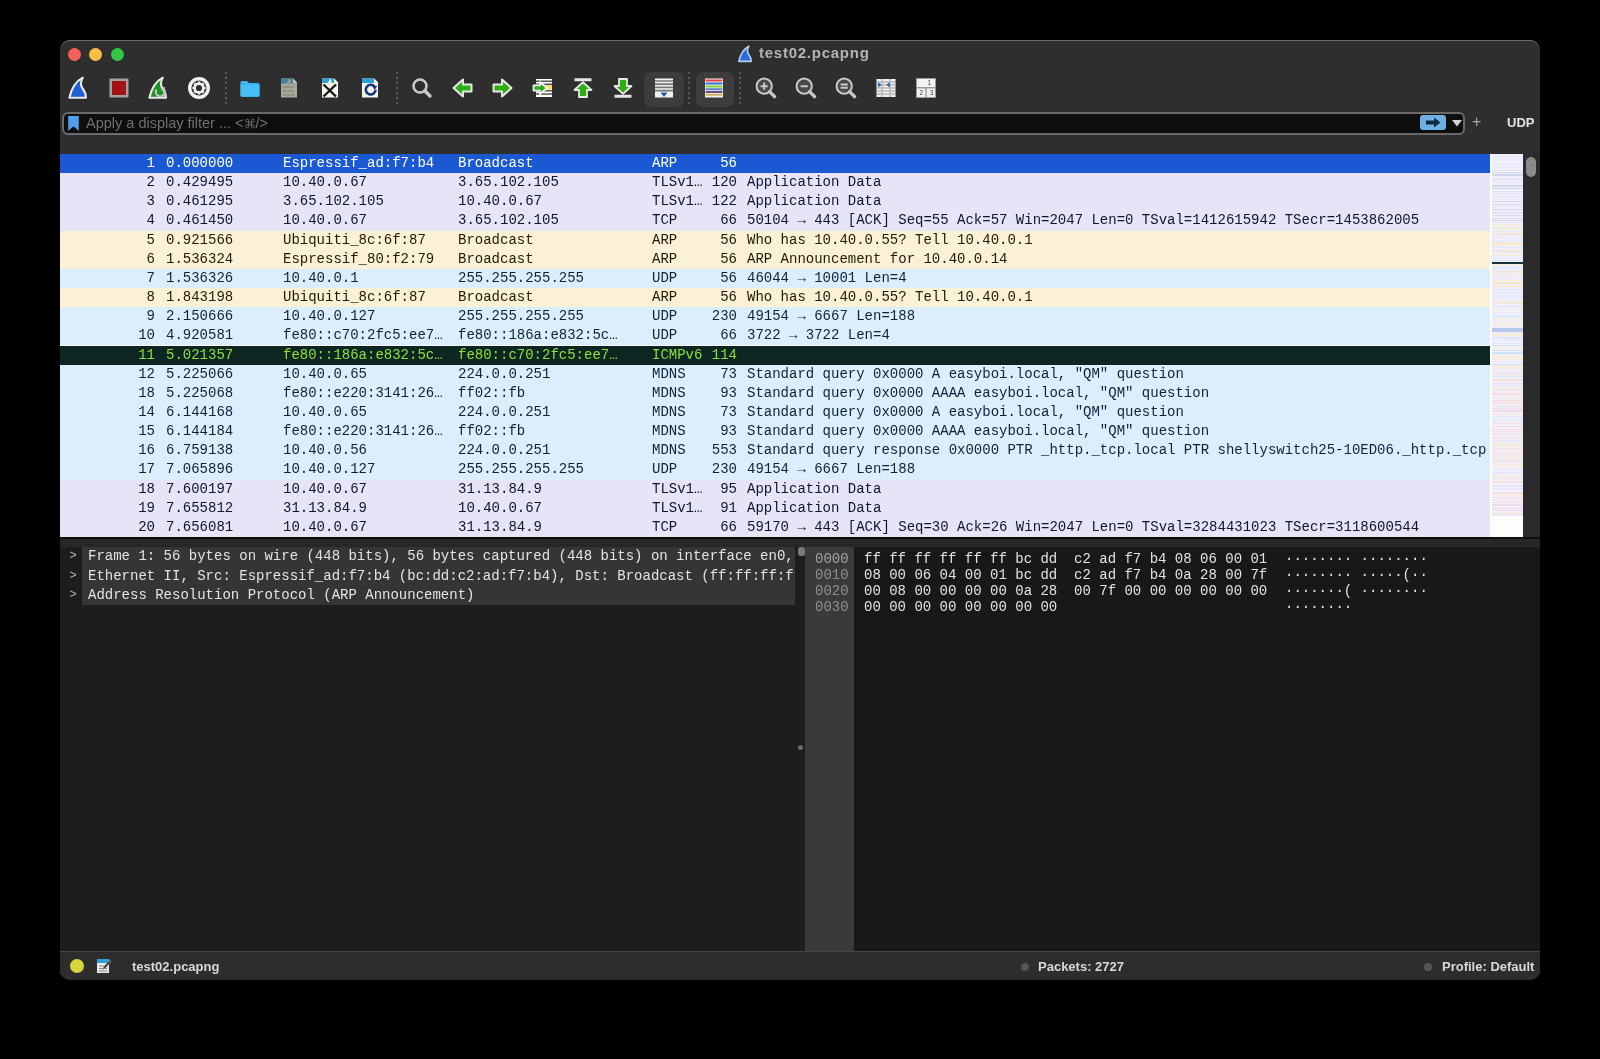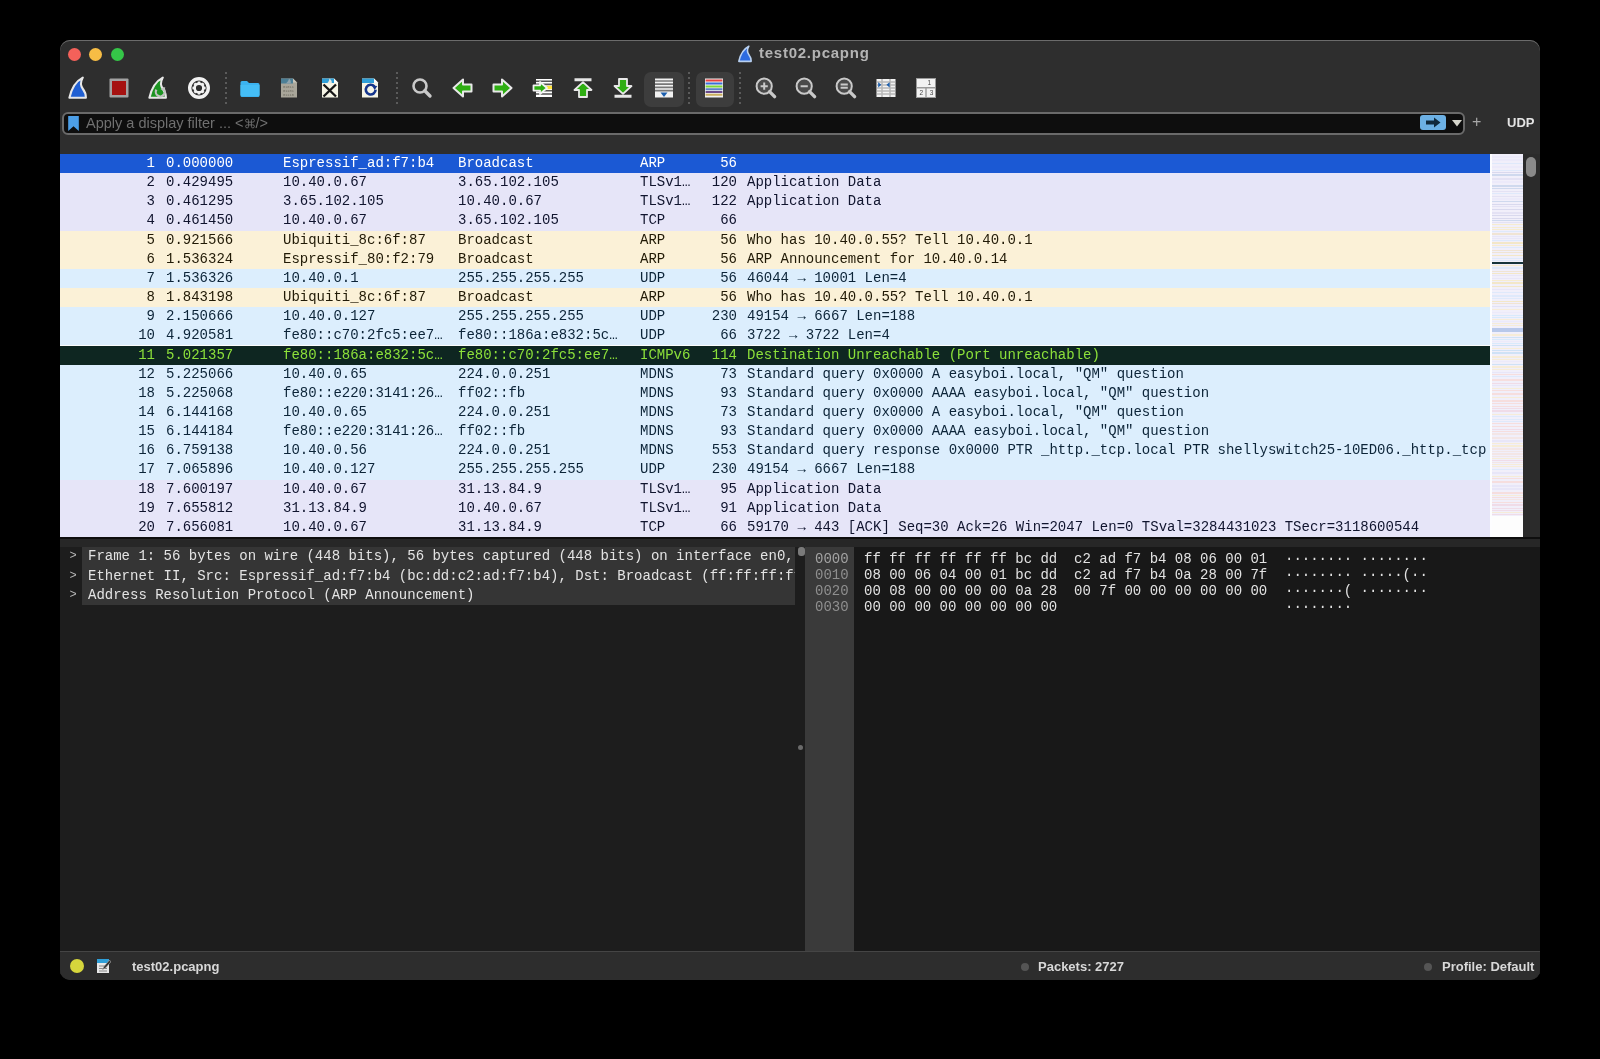--- a/index.html
+++ b/index.html
@@ -12,21 +12,21 @@
 .sepdot { position:absolute; top:32px; width:2px; height:34px;
   background-image:repeating-linear-gradient(#6e6e6e 0 2px, transparent 2px 5px); opacity:.7; }
 .hcell { position:absolute; top:0; height:17px; line-height:17px; color:#f2f2f2; font-size:13px; }
 .hsep { position:absolute; top:1px; width:1px; height:14px; background:#787878; }
 .row { position:absolute; left:0; width:1430px; height:19.15px; line-height:19.2px; }
 .row span { position:absolute; overflow:hidden; white-space:pre; }
 .c1 { left:0; width:95px; text-align:right; }
 .c2 { left:106px; width:108px; }
 .c3 { left:223px; width:166px; }
 .c4 { left:398px; width:163px; }
-.c5 { left:580px; width:57px; }
+.c5 { left:592px; width:57px; }
 .c6 { left:631px; width:46px; text-align:right; }
 .c7 { left:687px; width:742px; }
 .sel { background:#1b59d4; color:#ffffff; }
 .lav { background:#e6e5f8; color:#10142e; }
 .crm { background:#fbf1d7; color:#211a06; }
 .blu { background:#dceefd; color:#0c2438; }
 .icm { background:#0e2621; color:#8ce03a; }
 .drow { position:absolute; left:22px; width:713px; height:19.2px; line-height:19.2px; background:#353535; color:#e3e3e3; overflow:hidden; }
 .exp { position:absolute; color:#b4b4b4; font-size:12px; width:22px; text-align:center; }
 .hexrow { position:absolute; height:16.2px; line-height:16.2px; color:#e2e2e2; }
@@ -213,28 +213,28 @@
 <svg class="abs" style="left:1392px;top:9px" width="10" height="7" viewBox="0 0 10 7">
         <path d="M0 0 h10 l-5 6.5 z" fill="#d6d6cc"></path>
       </svg>
 <div class="abs" style="left:1412px;top:2px;font-size:16px;color:#a8a8a8">+</div>
 <div class="abs" style="left:1447px;top:4px;font-size:13px;font-weight:bold;color:#e4e4e4">UDP</div>
 </div>
 <div class="abs mono" style="left:0;top:114px;width:1480px;height:383px;background:#fcfcfc">
 <div class="row sel" style="top:0.0px"><span class="c1">1</span><span class="c2">0.000000</span><span class="c3">Espressif_ad:f7:b4</span><span class="c4">Broadcast</span><span class="c5">ARP</span><span class="c6">56</span></div>
 <div class="row lav" style="top:19.15px"><span class="c1">2</span><span class="c2">0.429495</span><span class="c3">10.40.0.67</span><span class="c4">3.65.102.105</span><span class="c5">TLSv1…</span><span class="c6">120</span><span class="c7">Application Data</span></div>
 <div class="row lav" style="top:38.3px"><span class="c1">3</span><span class="c2">0.461295</span><span class="c3">3.65.102.105</span><span class="c4">10.40.0.67</span><span class="c5">TLSv1…</span><span class="c6">122</span><span class="c7">Application Data</span></div>
-<div class="row lav" style="top:57.449999999999996px"><span class="c1">4</span><span class="c2">0.461450</span><span class="c3">10.40.0.67</span><span class="c4">3.65.102.105</span><span class="c5">TCP</span><span class="c6">66</span></div>
+<div class="row lav" style="top:57.449999999999996px"><span class="c1">4</span><span class="c2">0.461450</span><span class="c3">10.40.0.67</span><span class="c4">3.65.102.105</span><span class="c5">TCP</span><span class="c6">66</span><span class="c7">50104 → 443 [ACK] Seq=55 Ack=57 Win=2047 Len=0 TSval=1412615942 TSecr=1453862005</span></div>
 <div class="row crm" style="top:76.6px"><span class="c1">5</span><span class="c2">0.921566</span><span class="c3">Ubiquiti_8c:6f:87</span><span class="c4">Broadcast</span><span class="c5">ARP</span><span class="c6">56</span><span class="c7">Who has 10.40.0.55? Tell 10.40.0.1</span></div>
 <div class="row crm" style="top:95.75px"><span class="c1">6</span><span class="c2">1.536324</span><span class="c3">Espressif_80:f2:79</span><span class="c4">Broadcast</span><span class="c5">ARP</span><span class="c6">56</span><span class="c7">ARP Announcement for 10.40.0.14</span></div>
 <div class="row blu" style="top:114.89999999999999px"><span class="c1">7</span><span class="c2">1.536326</span><span class="c3">10.40.0.1</span><span class="c4">255.255.255.255</span><span class="c5">UDP</span><span class="c6">56</span><span class="c7">46044 → 10001 Len=4</span></div>
 <div class="row crm" style="top:134.04999999999998px"><span class="c1">8</span><span class="c2">1.843198</span><span class="c3">Ubiquiti_8c:6f:87</span><span class="c4">Broadcast</span><span class="c5">ARP</span><span class="c6">56</span><span class="c7">Who has 10.40.0.55? Tell 10.40.0.1</span></div>
 <div class="row blu" style="top:153.2px"><span class="c1">9</span><span class="c2">2.150666</span><span class="c3">10.40.0.127</span><span class="c4">255.255.255.255</span><span class="c5">UDP</span><span class="c6">230</span><span class="c7">49154 → 6667 Len=188</span></div>
 <div class="row blu" style="top:172.35px"><span class="c1">10</span><span class="c2">4.920581</span><span class="c3">fe80::c70:2fc5:ee7…</span><span class="c4">fe80::186a:e832:5c…</span><span class="c5">UDP</span><span class="c6">66</span><span class="c7">3722 → 3722 Len=4</span></div>
-<div class="row icm" style="top:191.5px"><span class="c1">11</span><span class="c2">5.021357</span><span class="c3">fe80::186a:e832:5c…</span><span class="c4">fe80::c70:2fc5:ee7…</span><span class="c5">ICMPv6</span><span class="c6">114</span><span class="c7">Destination Unreachable (Port unreachable)</span></div>
+<div class="row icm" style="top:191.5px"><span class="c1">11</span><span class="c2">5.021357</span><span class="c3">fe80::186a:e832:5c…</span><span class="c4">fe80::c70:2fc5:ee7…</span><span class="c5">ICMPv6</span><span class="c6">114</span></div>
 <div class="row blu" style="top:210.64999999999998px"><span class="c1">12</span><span class="c2">5.225066</span><span class="c3">10.40.0.65</span><span class="c4">224.0.0.251</span><span class="c5">MDNS</span><span class="c6">73</span><span class="c7">Standard query 0x0000 A easyboi.local, "QM" question</span></div>
 <div class="row blu" style="top:229.79999999999998px"><span class="c1">18</span><span class="c2">5.225068</span><span class="c3">fe80::e220:3141:26…</span><span class="c4">ff02::fb</span><span class="c5">MDNS</span><span class="c6">93</span><span class="c7">Standard query 0x0000 AAAA easyboi.local, "QM" question</span></div>
 <div class="row blu" style="top:248.95px"><span class="c1">14</span><span class="c2">6.144168</span><span class="c3">10.40.0.65</span><span class="c4">224.0.0.251</span><span class="c5">MDNS</span><span class="c6">73</span><span class="c7">Standard query 0x0000 A easyboi.local, "QM" question</span></div>
 <div class="row blu" style="top:268.09999999999997px"><span class="c1">15</span><span class="c2">6.144184</span><span class="c3">fe80::e220:3141:26…</span><span class="c4">ff02::fb</span><span class="c5">MDNS</span><span class="c6">93</span><span class="c7">Standard query 0x0000 AAAA easyboi.local, "QM" question</span></div>
 <div class="row blu" style="top:287.25px"><span class="c1">16</span><span class="c2">6.759138</span><span class="c3">10.40.0.56</span><span class="c4">224.0.0.251</span><span class="c5">MDNS</span><span class="c6">553</span><span class="c7">Standard query response 0x0000 PTR _http._tcp.local PTR shellyswitch25-10ED06._http._tcp.local TXT, cache flush SRV, cache flush A</span></div>
 <div class="row blu" style="top:306.4px"><span class="c1">17</span><span class="c2">7.065896</span><span class="c3">10.40.0.127</span><span class="c4">255.255.255.255</span><span class="c5">UDP</span><span class="c6">230</span><span class="c7">49154 → 6667 Len=188</span></div>
 <div class="row lav" style="top:325.54999999999995px"><span class="c1">18</span><span class="c2">7.600197</span><span class="c3">10.40.0.67</span><span class="c4">31.13.84.9</span><span class="c5">TLSv1…</span><span class="c6">95</span><span class="c7">Application Data</span></div>
 <div class="row lav" style="top:344.7px"><span class="c1">19</span><span class="c2">7.655812</span><span class="c3">31.13.84.9</span><span class="c4">10.40.0.67</span><span class="c5">TLSv1…</span><span class="c6">91</span><span class="c7">Application Data</span></div>
 <div class="row lav" style="top:363.84999999999997px"><span class="c1">20</span><span class="c2">7.656081</span><span class="c3">10.40.0.67</span><span class="c4">31.13.84.9</span><span class="c5">TCP</span><span class="c6">66</span><span class="c7">59170 → 443 [ACK] Seq=30 Ack=26 Win=2047 Len=0 TSval=3284431023 TSecr=3118600544</span></div>
 <div class="abs" style="left:1430px;top:0;width:33px;height:383px;background:#f1effa;border-left:2px solid #fdfdff">

